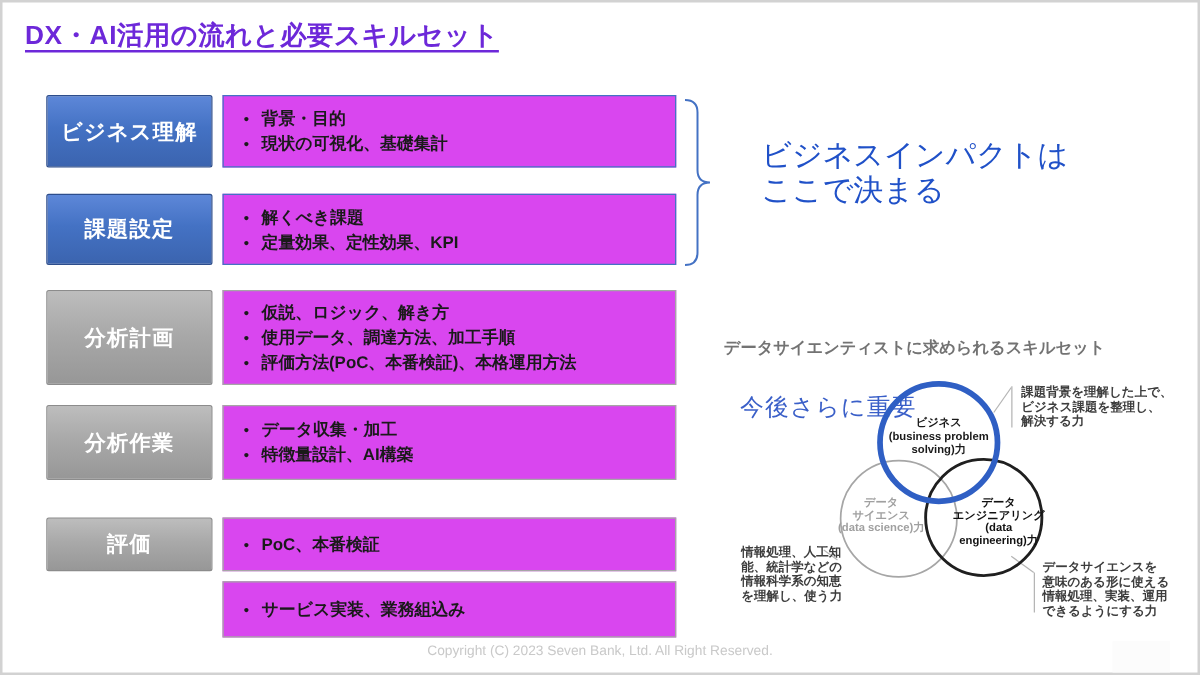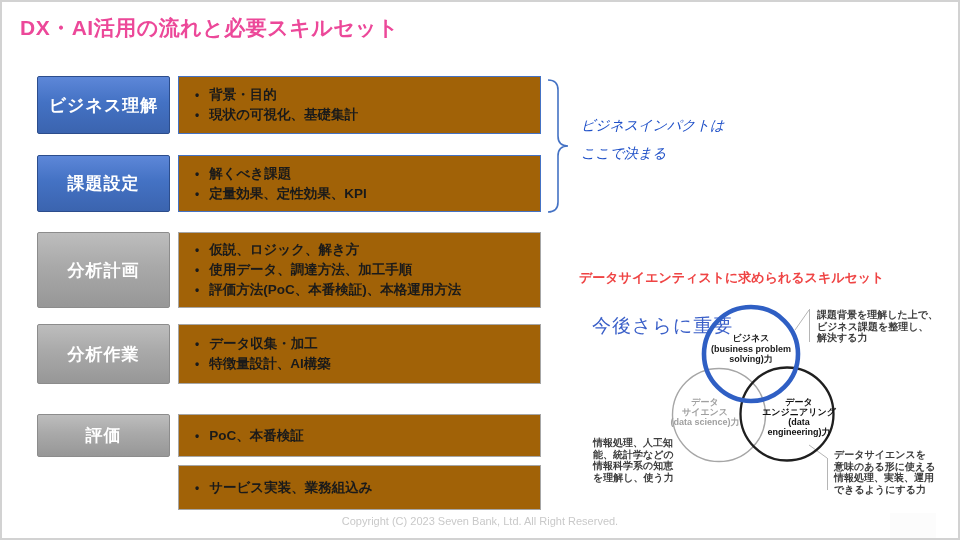--- a/index.html
+++ b/index.html
@@ -5,72 +5,71 @@
   * { margin:0; padding:0; box-sizing:border-box; }
   html,body { background:#fff; }
   body { font-family:"Liberation Sans", sans-serif; }
   .slide {
     position:relative; width:960px; height:540px;
     background:#ffffff; border:2px solid #d2d2d2; overflow:hidden;
   }
   
   .page-title {
     position:absolute; left:18px; top:12px;
-    font-size:21px; font-weight:bold; color:#ec4899;
-    text-underline-offset:5px; text-decoration-thickness:1.5px;
+    font-size:21px; font-weight:bold; color:#6d28d9;
+    text-decoration:underline; text-underline-offset:5px; text-decoration-thickness:1.5px;
     letter-spacing:0.5px;
   }
   
   .step-label {
     position:absolute; left:35px; width:133px;
     display:flex; align-items:center; justify-content:center;
     color:#ffffff; font-size:17px; font-weight:600; letter-spacing:1px;
     border-radius:2px;
   }
   .step-label.blue {
     background:linear-gradient(180deg,#5d87d8 0%,#4472c4 45%,#3b64af 100%);
     border:1px solid #2c4d8c;
   }
   .step-label.gray {
     background:linear-gradient(180deg,#bdbdbd 0%,#a9a9a9 45%,#979797 100%);
     border:1px solid #8c8c8c;
   }
   .step-content {
     position:absolute; left:176px; width:363px;
     display:flex; flex-direction:column; justify-content:center;
-    padding-left:13px; background:#a16207;
+    padding-left:13px; background:#d946ef;
   }
   .step-content.blue { border:1.5px solid #4472c4; }
   .step-content.gray { border:1.4px solid #a6a6a6;text-align:center; }
   .bullet {
     display:flex; align-items:baseline;
     font-size:13.5px; font-weight:bold; color:#1a1a1a; line-height:20px;
     white-space:nowrap;
   }
   .bullet::before { content:"•"; font-size:12px; margin:0 10px 0 3px; }
   
   .r1 { top:74px;  height:58px; }
   .r2 { top:153px; height:57px; }
   .r3 { top:230px; height:76px; }
   .r4 { top:322px; height:60px; }
   .r5 { top:412px; height:43px; }
   .r6 { top:463px; height:45px; }
   
   .brace-svg { position:absolute; left:542px; top:75px; }
   .callout {
-    position:absolute; left:579px; top:109px;
-    font-size:14px; line-height:28px; font-weight:500; color:#2051c8;
+    position:absolute; left:607px; top:109px;
+    font-size:24px; line-height:28px; font-weight:500; color:#2051c8;
     white-space:nowrap;
-    font-style:italic;
   }
   
   .venn { position:absolute; left:560px; top:262px; width:400px; height:250px; }
   .venn-title {
     position:absolute; left:17px; top:5px;
-    font-size:13px; font-weight:bold; color:#ef4444; white-space:nowrap;font-family:Liberation Mono, monospace;
+    font-size:13px; font-weight:bold; color:#737373; white-space:nowrap;font-family:Liberation Mono, monospace;
   }
   .importance-note {
     position:absolute; left:30px; top:49px;
     font-size:19px; font-weight:500; letter-spacing:1px; color:#3a5fc8; white-space:nowrap;
   }
   .venn-svg { position:absolute; left:0; top:0; }
   .circle-label { position:absolute; width:120px; text-align:center;
     font-size:9px; line-height:10.5px; font-weight:bold; white-space:nowrap; }
   .circle-label.business { left:129px; top:69px; color:#1a1a1a; }
   .circle-label.science  { left:83px;  top:133px; color:#a0a0a0; line-height:10px; }

